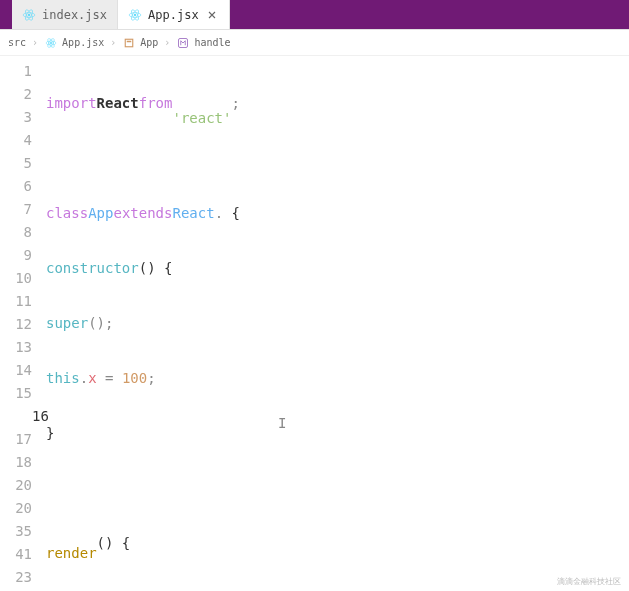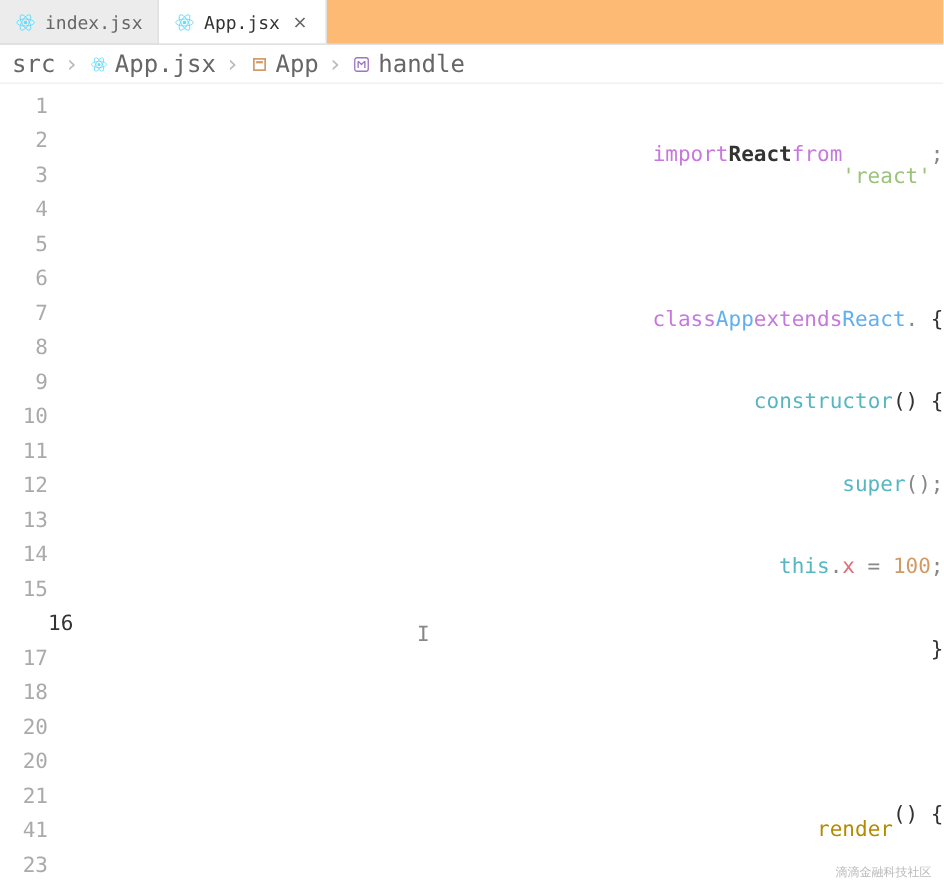--- a/index.html
+++ b/index.html
@@ -9,23 +9,24 @@
       background: #ffffff;
       color: #333;
       width: 629px;
       height: 591px;
       overflow: hidden;
       position: relative;
     }
     .tabs {
       display: flex;
       height: 30px;
-      background: #fdba74;
+      background: #701a75;
       border-bottom: 1px solid #e0e0e0;
       align-items: stretch;
+      padding-left: 12px;
     }
     .tab {
       display: flex;
       align-items: center;
       padding: 0 10px;
       gap: 6px;
       font-size: 12px;
       color: #666;
       background: #ececec;
       border-right: 1px solid #e0e0e0;
@@ -48,21 +49,21 @@
       display: inline-flex;
       align-items: center;
       justify-content: center;
       color: #666;
     }
     .breadcrumbs {
       display: flex;
       align-items: center;
       height: 26px;
       padding: 0 8px;
-      font-size: 16px;
+      font-size: 10px;
       color: #666;
       gap: 4px;
       border-bottom: 1px solid #f0f0f0;
     }
     .crumb {
       display: flex;
       align-items: center;
       gap: 4px;
       cursor: pointer;
     }
@@ -91,21 +92,21 @@
       background: #ffffff;
     }
     .gutter .ln { height: 23px; line-height: 23px; font-size: 14px; }
     .gutter .ln.current { color: #333; font-weight: 500; padding-left: 32px; }
     .code {
       flex: 1;
       padding-top: 4px;
       white-space: pre;
       color: #333;
     }
-    .line { height: 23px; line-height: 23px; display: flex; align-items: center; justify-content: flex-end; }
+    .line { height: 23px; line-height: 23px; display: flex; align-items: center; }
     .tk-keyword { color: #c678dd; }
     .tk-class { color: #333; font-weight: 600; }
     .tk-ext { color: #61afef; }
     .tk-func { color: #56b6c2; }
     .tk-method { color: #b58900; margin-top: 20px; }
     .tk-string { color: #98c379; margin-top: 29px; }
     .tk-this { color: #56b6c2; }
     .tk-prop { color: #e06c75; }
     .tk-num { color: #d19a66; }
     .tk-tag { color: #e06c75; }
@@ -213,21 +214,21 @@
     <div class="ln">11</div>
     <div class="ln">12</div>
     <div class="ln">13</div>
     <div class="ln">14</div>
     <div class="ln">15</div>
     <div class="ln current">16</div>
     <div class="ln">17</div>
     <div class="ln">18</div>
     <div class="ln">20</div>
     <div class="ln">20</div>
-    <div class="ln">21</div>
+    <div class="ln">35</div>
     <div class="ln">41</div>
     <div class="ln">23</div>
   </div>
 
   <div class="code">
     <div class="line"><span class="tk-keyword">import</span> <span class="tk-class">React</span> <span class="tk-keyword">from</span> <span class="tk-string">'react'</span><span class="tk-punct">;</span></div>
     <div class="line"></div>
     <div class="line"><span class="tk-keyword">class</span> <span class="tk-ext">App</span> <span class="tk-keyword">extends</span> <span class="tk-ext">React</span><span class="tk-punct">.</span><span class="tk-brace"> {</span></div>
     <div class="line">  <span class="tk-func">constructor</span><span class="tk-brace">() {</span></div>
     <div class="line">    <span class="tk-func">super</span><span class="tk-punct">();</span></div>

